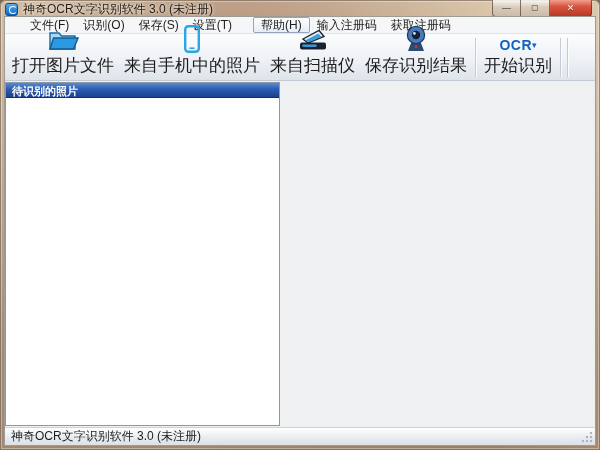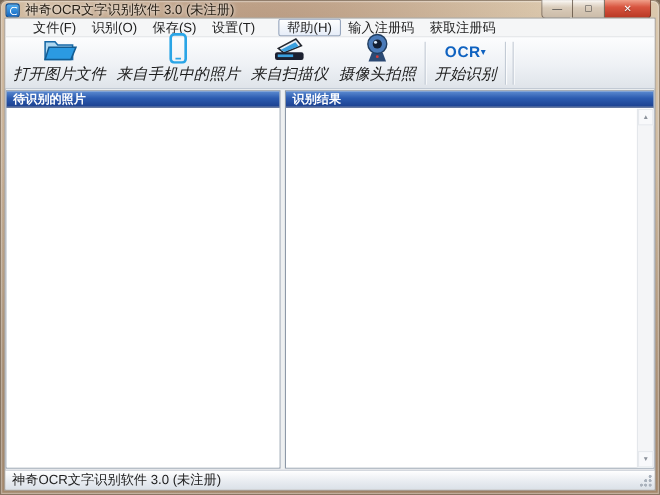--- a/index.html
+++ b/index.html
@@ -69,29 +69,29 @@
   .toolbar {
     height:47px; flex:0 0 auto; display:flex; align-items:stretch; padding:1px 2px 0 2px;
     background:linear-gradient(#fcfdfe, #eef1f5 55%, #dfe4ea);
     border-bottom:1px solid #c2cad4;
   }
   .tb-btn {
     display:flex; flex-direction:column; align-items:center; justify-content:flex-end;
     padding:1px 5px 3px 5px; gap:1px; cursor:default;
   }
   .tb-icon { height:29px; display:flex; align-items:center; justify-content:center; }
-  .tb-label { font-size:14px; color:#1c1c1c; white-space:nowrap;font-style:italic; }
+  .tb-label { font-size:17px; color:#1c1c1c; white-space:nowrap; }
   .tb-sep { width:1px; background:#c3cbd5; margin:3px 3px; box-shadow:1px 0 0 #fbfcfd; }
   .ocr-face { font-weight:bold; font-size:14px; color:#0f62c0; letter-spacing:.5px; }
   .ocr-caret { font-size:9px; color:#0f62c0; vertical-align:2px; }
 
   
   .main { flex:1 1 auto; display:flex; padding:1px 0 1px 0; gap:4px; min-height:0; }
   .panel { display:flex; flex-direction:column; border:1px solid #8d98a7; background:#fff; min-height:0; }
-  .panel-left { width:250px; flex:0 0 auto; }
+  .panel-left { width:275px; flex:0 0 auto; }
   .panel-right { flex:1 1 auto; position:relative; }
   .panel-header {
     height:15px; flex:0 0 auto; padding:1px 6px 0 6px;
     font-size:11px; font-weight:bold; color:#fff; line-height:14px;
     background:linear-gradient(#5b8ad0, #2c5bb0 45%, #1c4190);
     border-bottom:1px solid #12306e;
   }
   .panel-body { flex:1 1 auto; background:#fff; position:relative; min-height:0; }
 
   
@@ -188,21 +188,21 @@
       <div class="tb-btn">
         <span class="tb-icon">
           <svg width="22" height="28" viewBox="0 0 22 28">
             <path d="M6 18 L16 18 L19 26 L3 26 Z" fill="#2c4a74"></path>
             <circle cx="11" cy="10" r="8.6" fill="#4a7ab8" stroke="#203d60" stroke-width="1.3"></circle>
             <circle cx="11" cy="10" r="4.2" fill="#131f33"></circle>
             <circle cx="9.4" cy="8.4" r="1.4" fill="#d8e8f8"></circle>
             <circle cx="11" cy="21.5" r="1.3" fill="#d23c3c"></circle>
           </svg>
         </span>
-        <span class="tb-label">摄像头拍照</span>
+        <span class="tb-label">保存识别结果</span>
       </div>
 
 
 
       <div class="tb-sep"></div>
 
       <div class="tb-btn">
         <span class="tb-icon">
           <span class="ocr-face">OCR</span>
             <span class="ocr-caret">▾</span>
@@ -217,28 +217,20 @@
 
     </div>
 
     <div class="main">
 
       <div class="panel panel-left">
         <div class="panel-header">待识别的照片</div>
         <div class="panel-body"></div>
       </div>
 
-      <div class="panel panel-right">
-        <div class="panel-header">识别结果</div>
-        <div class="panel-body"></div>
-        <div class="scrollbar">
-          <div class="sb-btn up">▲</div>
-          <div class="sb-btn down">▼</div>
-        </div>
-      </div>
 
     </div>
 
     <div class="statusbar">
       <span>神奇OCR文字识别软件 3.0 (未注册)</span>
       <div class="resize-grip"></div>
     </div>
 
   </div>
 </div>

